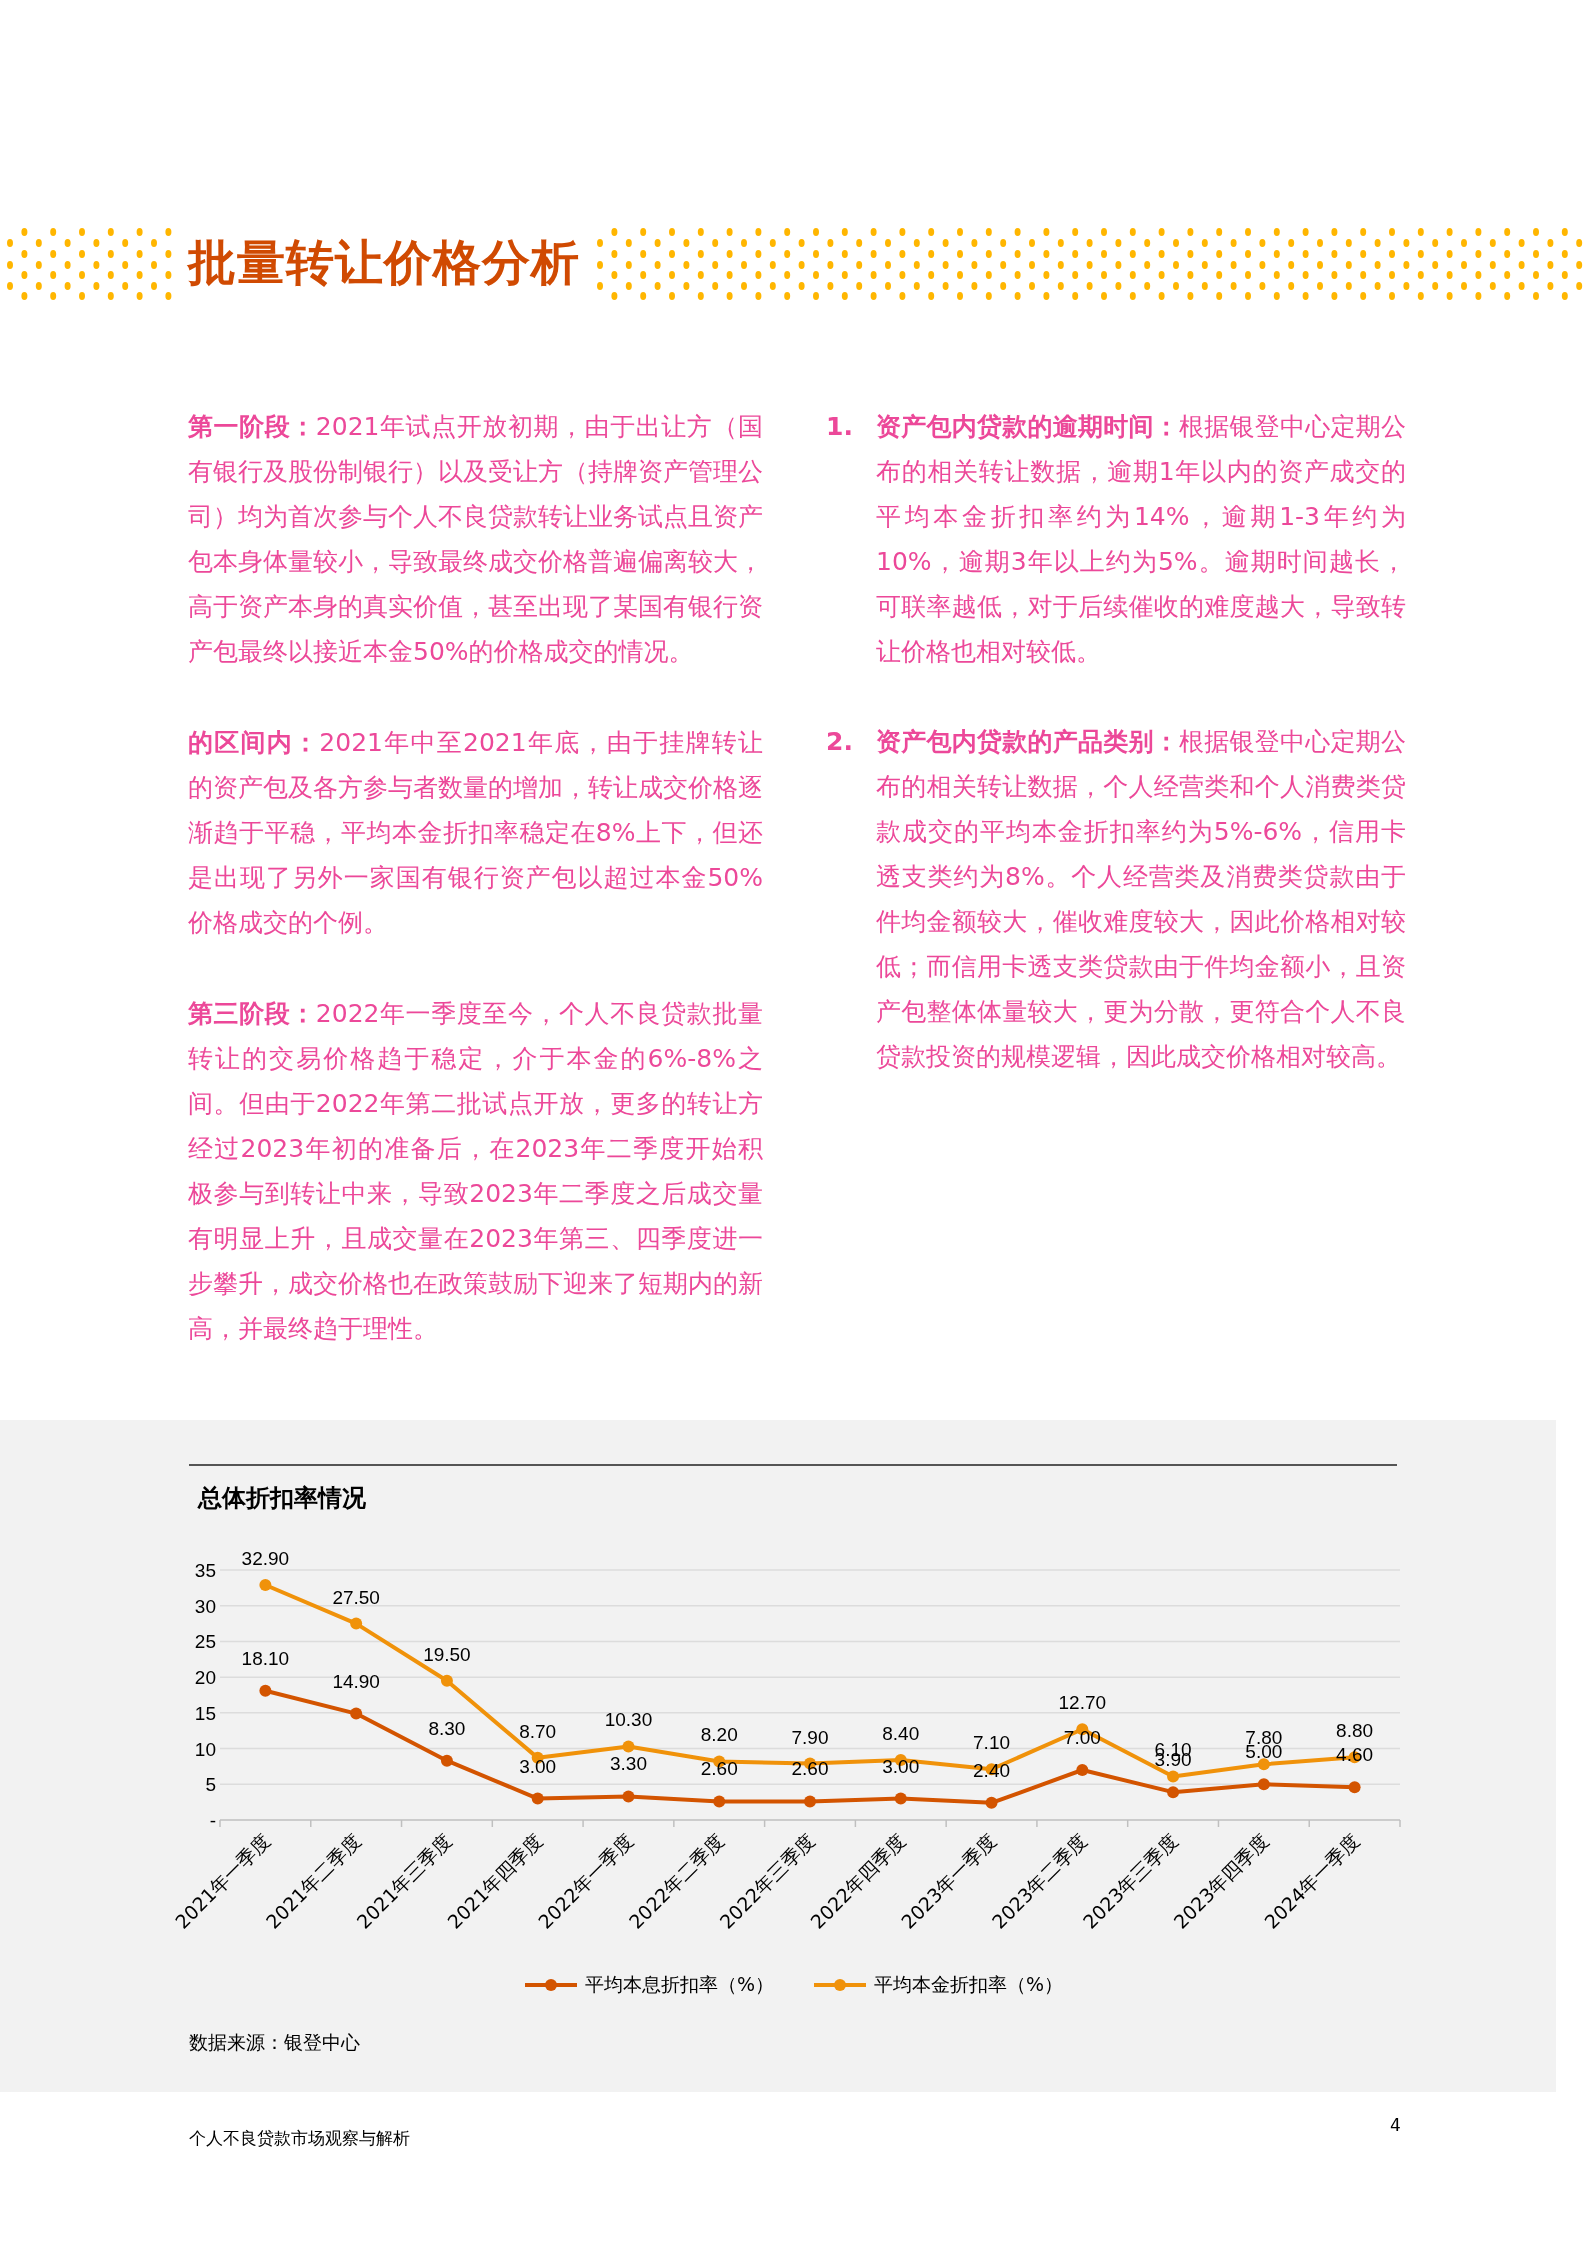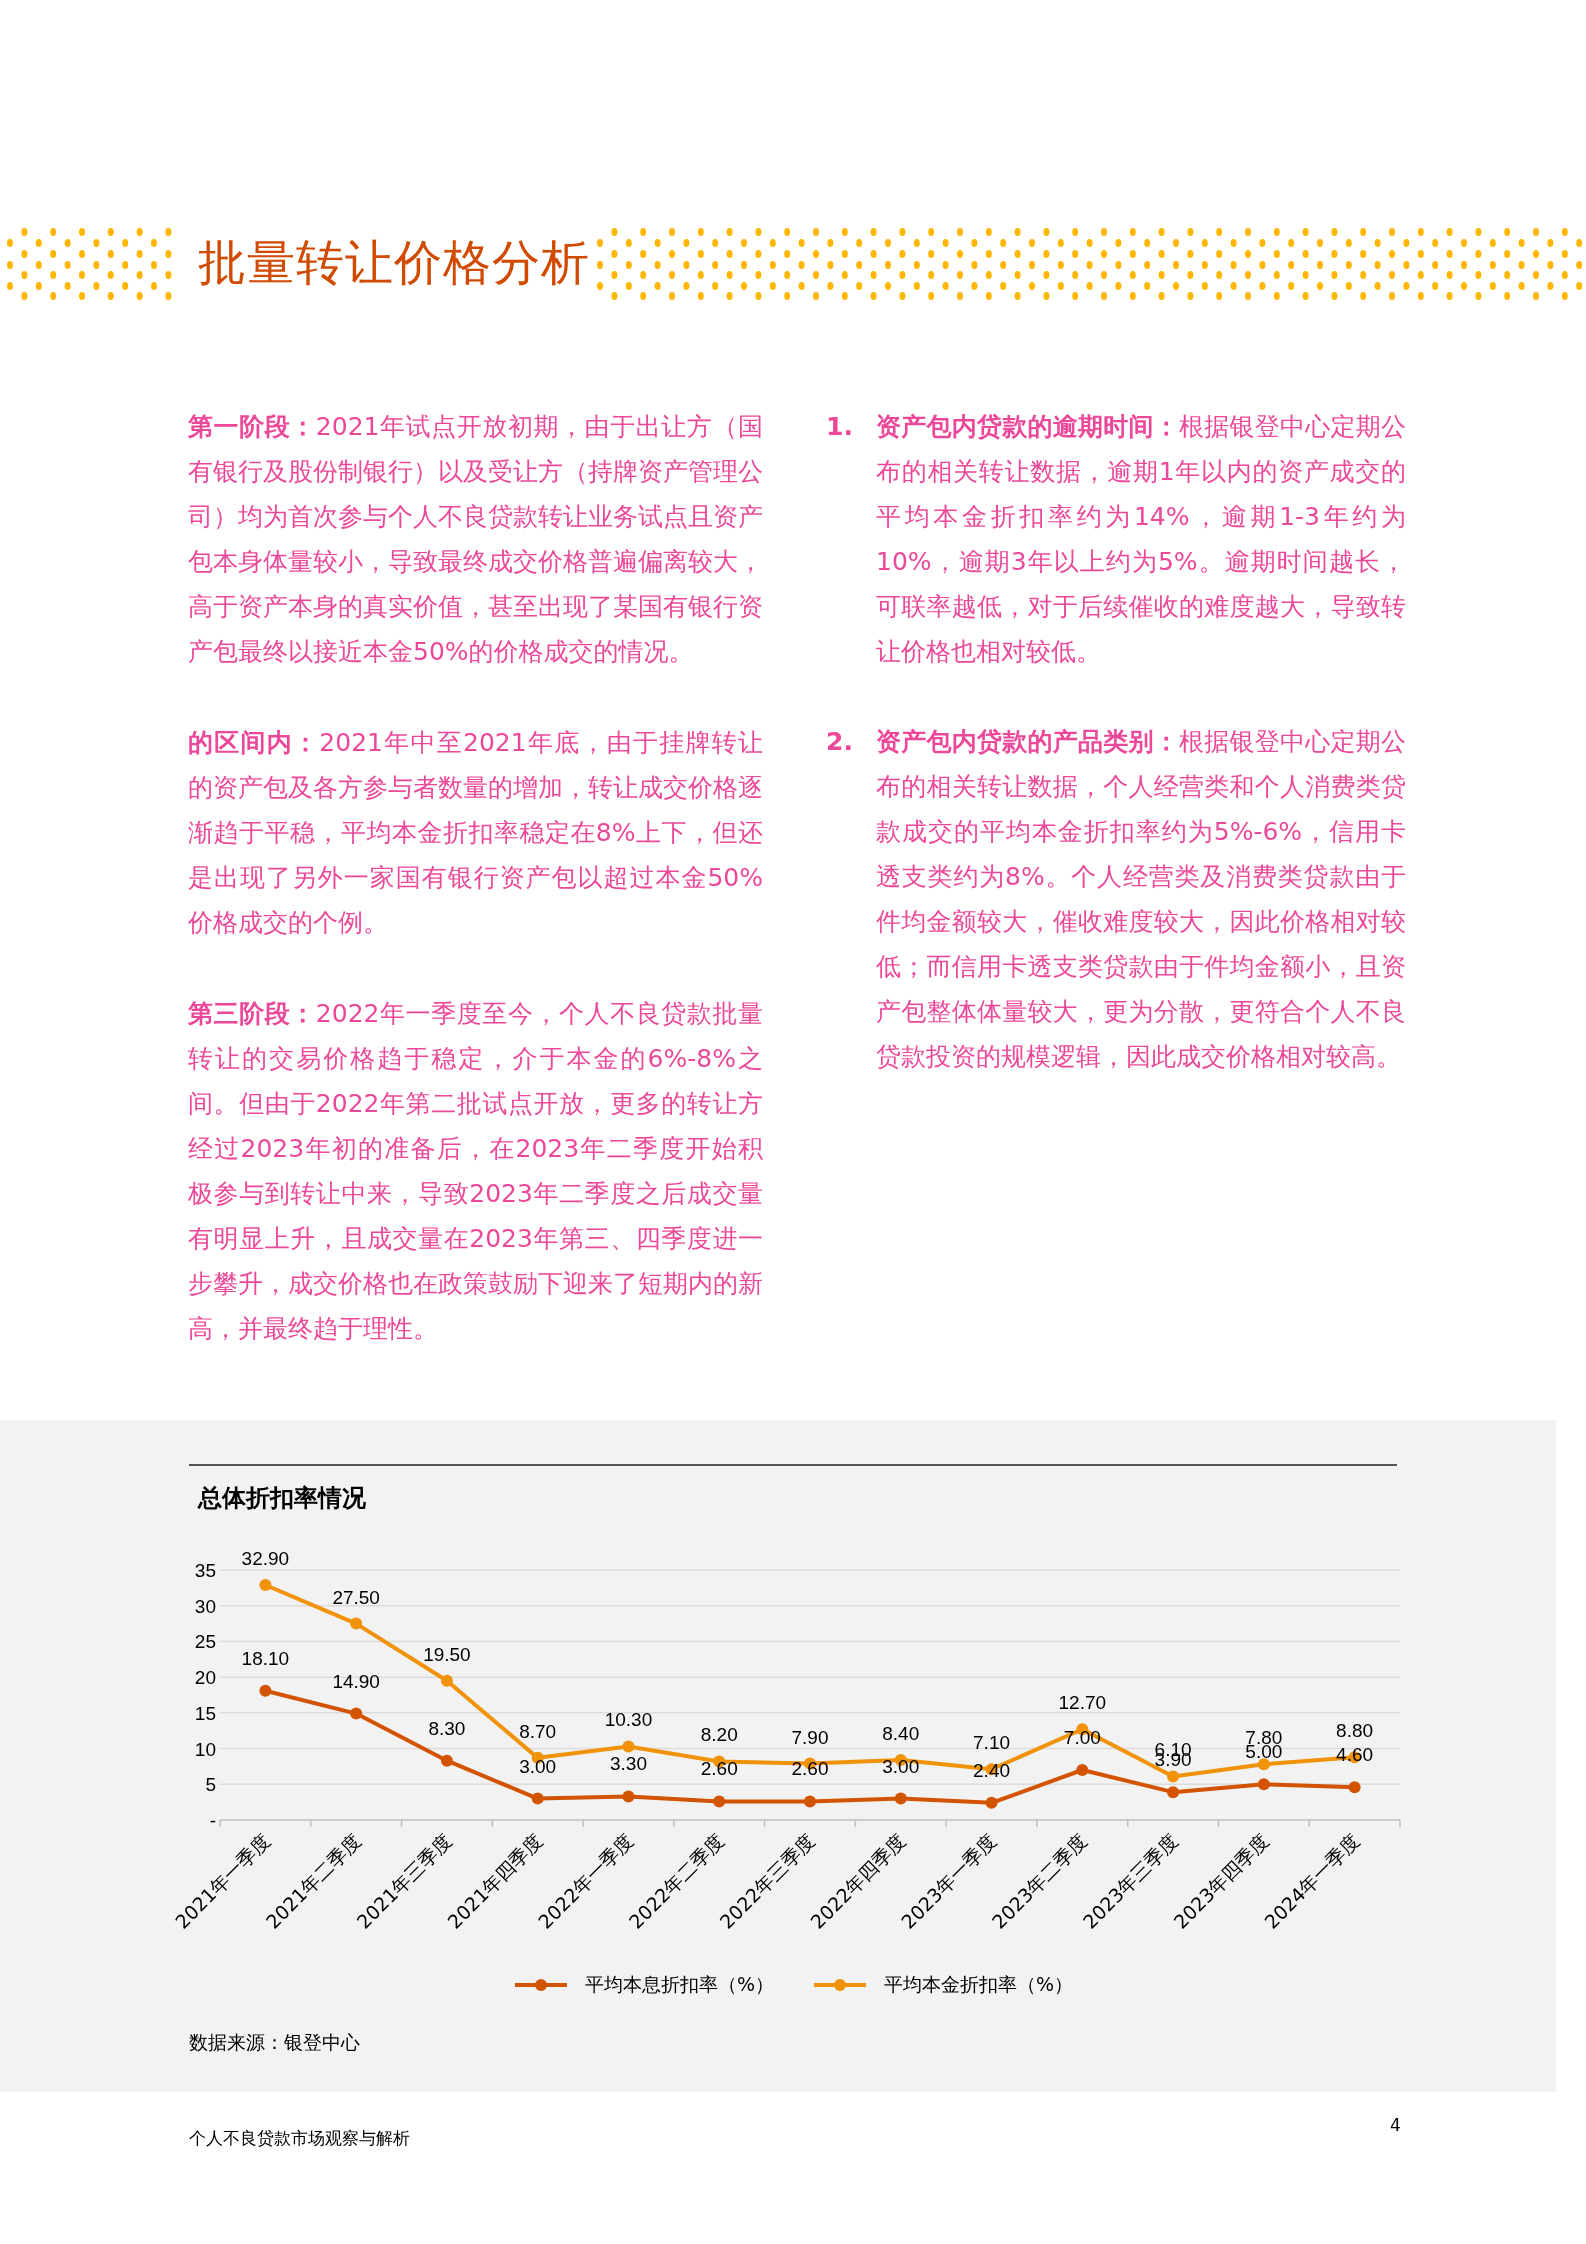--- a/index.html
+++ b/index.html
@@ -1,36 +1,36 @@
 <!DOCTYPE html>
 <html><head>
 <meta charset="utf-8">
 <style>
   html, body { margin:0; padding:0; }
   body { width:1586px; height:2244px; background:#ffffff; position:relative; font-family:"DejaVu Sans","Liberation Sans",sans-serif; color:#000; overflow:hidden; }
   .header-band { position:absolute; left:0; top:222px; width:1586px; height:80px; }
   .dots { position:absolute; top:0; height:80px; }
   .dots-left { left:0; width:180px; }
   .dots-right { left:590px; width:996px; }
-  .page-title { position:absolute; left:198px; top:230px; font-size:48px; font-weight:normal; color:#d04a02; letter-spacing:1px; line-height:64px; white-space:nowrap; }
+  .page-title { position:absolute; left:188px; top:230px; font-size:48px; font-weight:bold; color:#d04a02; letter-spacing:1px; line-height:64px; white-space:nowrap; }
   .col { position:absolute; font-size:25px; line-height:45px; color:#ec4899; }
   .col-left { left:188px; top:404px; width:575px; }
   .col-right { left:826px; top:404px; width:580px; }
   .para { margin:0 0 46px 0; text-align:justify; }
   .para b { font-weight:bold; }
   .intro { margin:0 0 45px 0; text-align:justify; }
   .item { display:flex; margin:0 0 45px 0; }
   .item-num { width:50px; flex:none; font-weight:bold; }
   .item-text { flex:1; text-align:justify; }
   .chart-panel { position:absolute; left:0; top:1420px; width:1556px; height:672px; background:#f2f2f2; }
   .chart-rule { position:absolute; left:189px; top:44px; width:1208px; height:2px; background:#555; }
   .chart-title { position:absolute; left:198px; top:62px; font-size:24px; font-weight:bold; color:#000; }
   .chart-svg { position:absolute; left:0; top:0; }
   .legend { position:absolute; left:0; top:552px; width:1586px; display:flex; justify-content:center; gap:38px; font-size:19px; }
-  .legend-item { display:flex; align-items:center; gap:16px;justify-content:center; }
+  .legend-item { display:flex; align-items:center; gap:6px;justify-content:center; }
   .source { position:absolute; left:189px; top:610px; font-size:19px; }
   .footer-left { position:absolute; left:189px; top:2115px; font-size:17px;margin-top:12px; }
   .footer-right { position:absolute; left:1390px; top:2115px; font-size:17px; }
 </style>
 </head>
 <body>
 
 <div class="header-band">
   <svg class="dots dots-left" width="180" height="80" id="dotsL">
       <ellipse cx="10" cy="21" rx="3" ry="4" fill="#ffb600"></ellipse>

